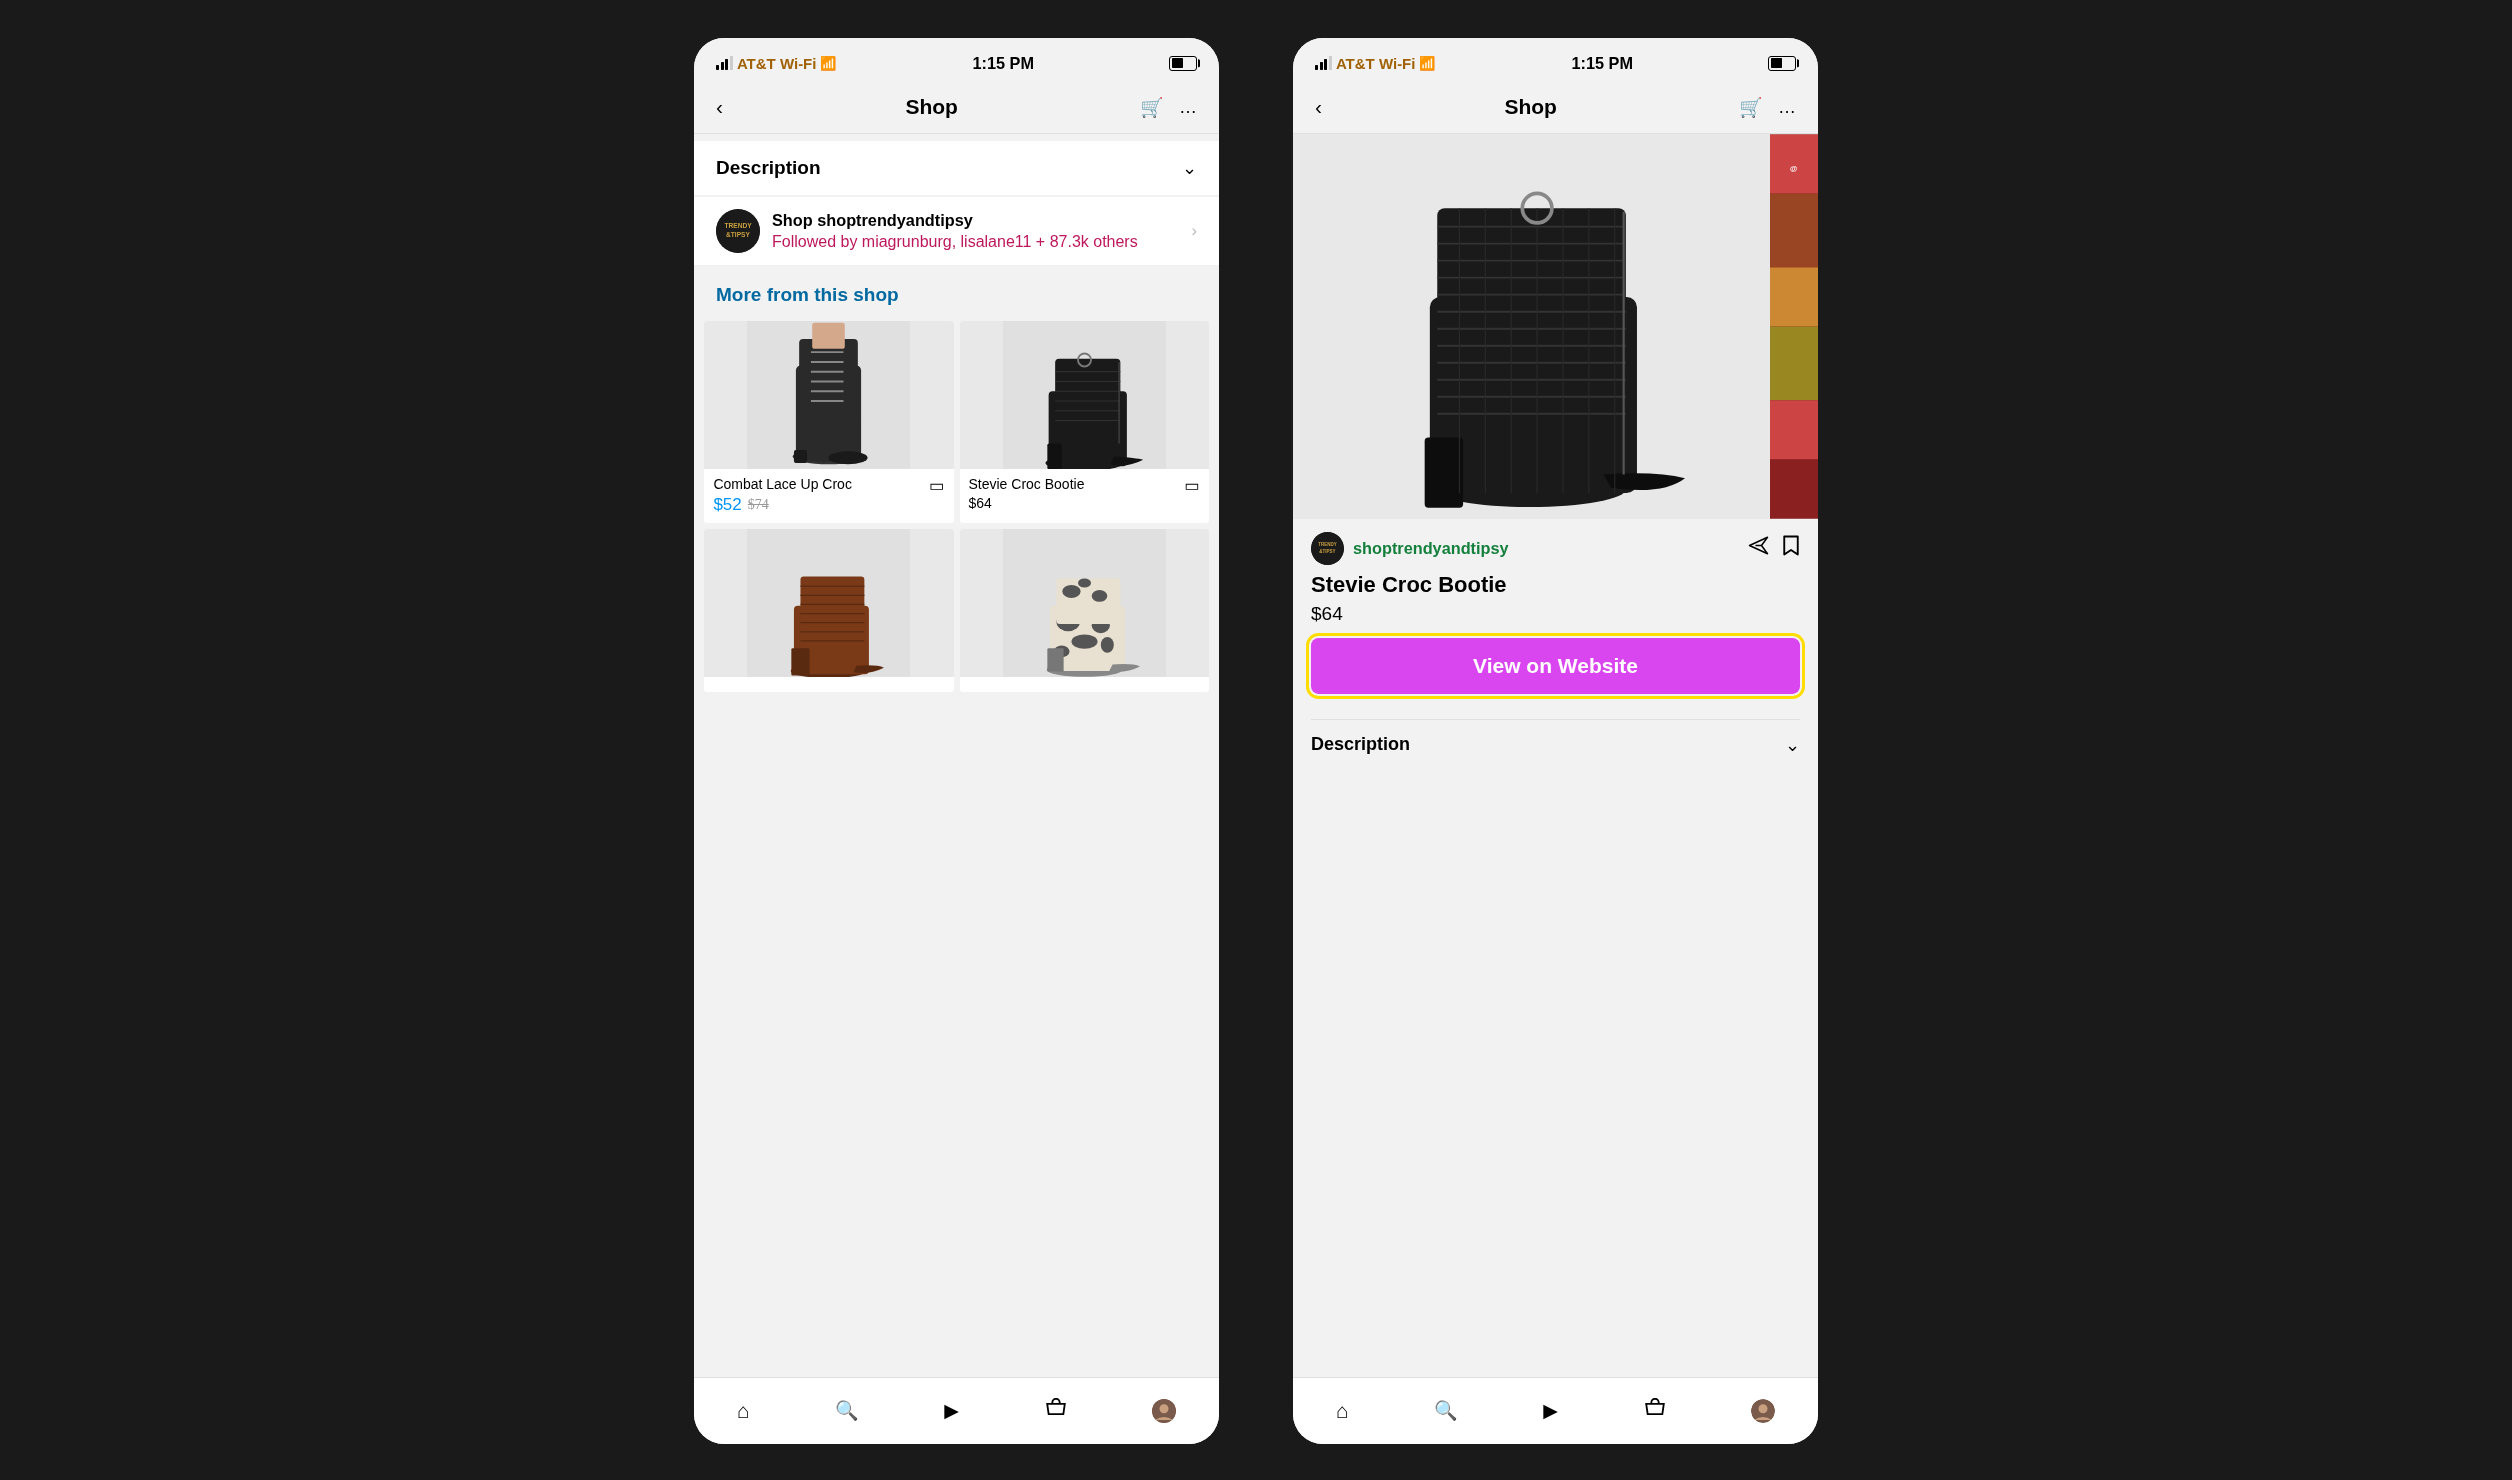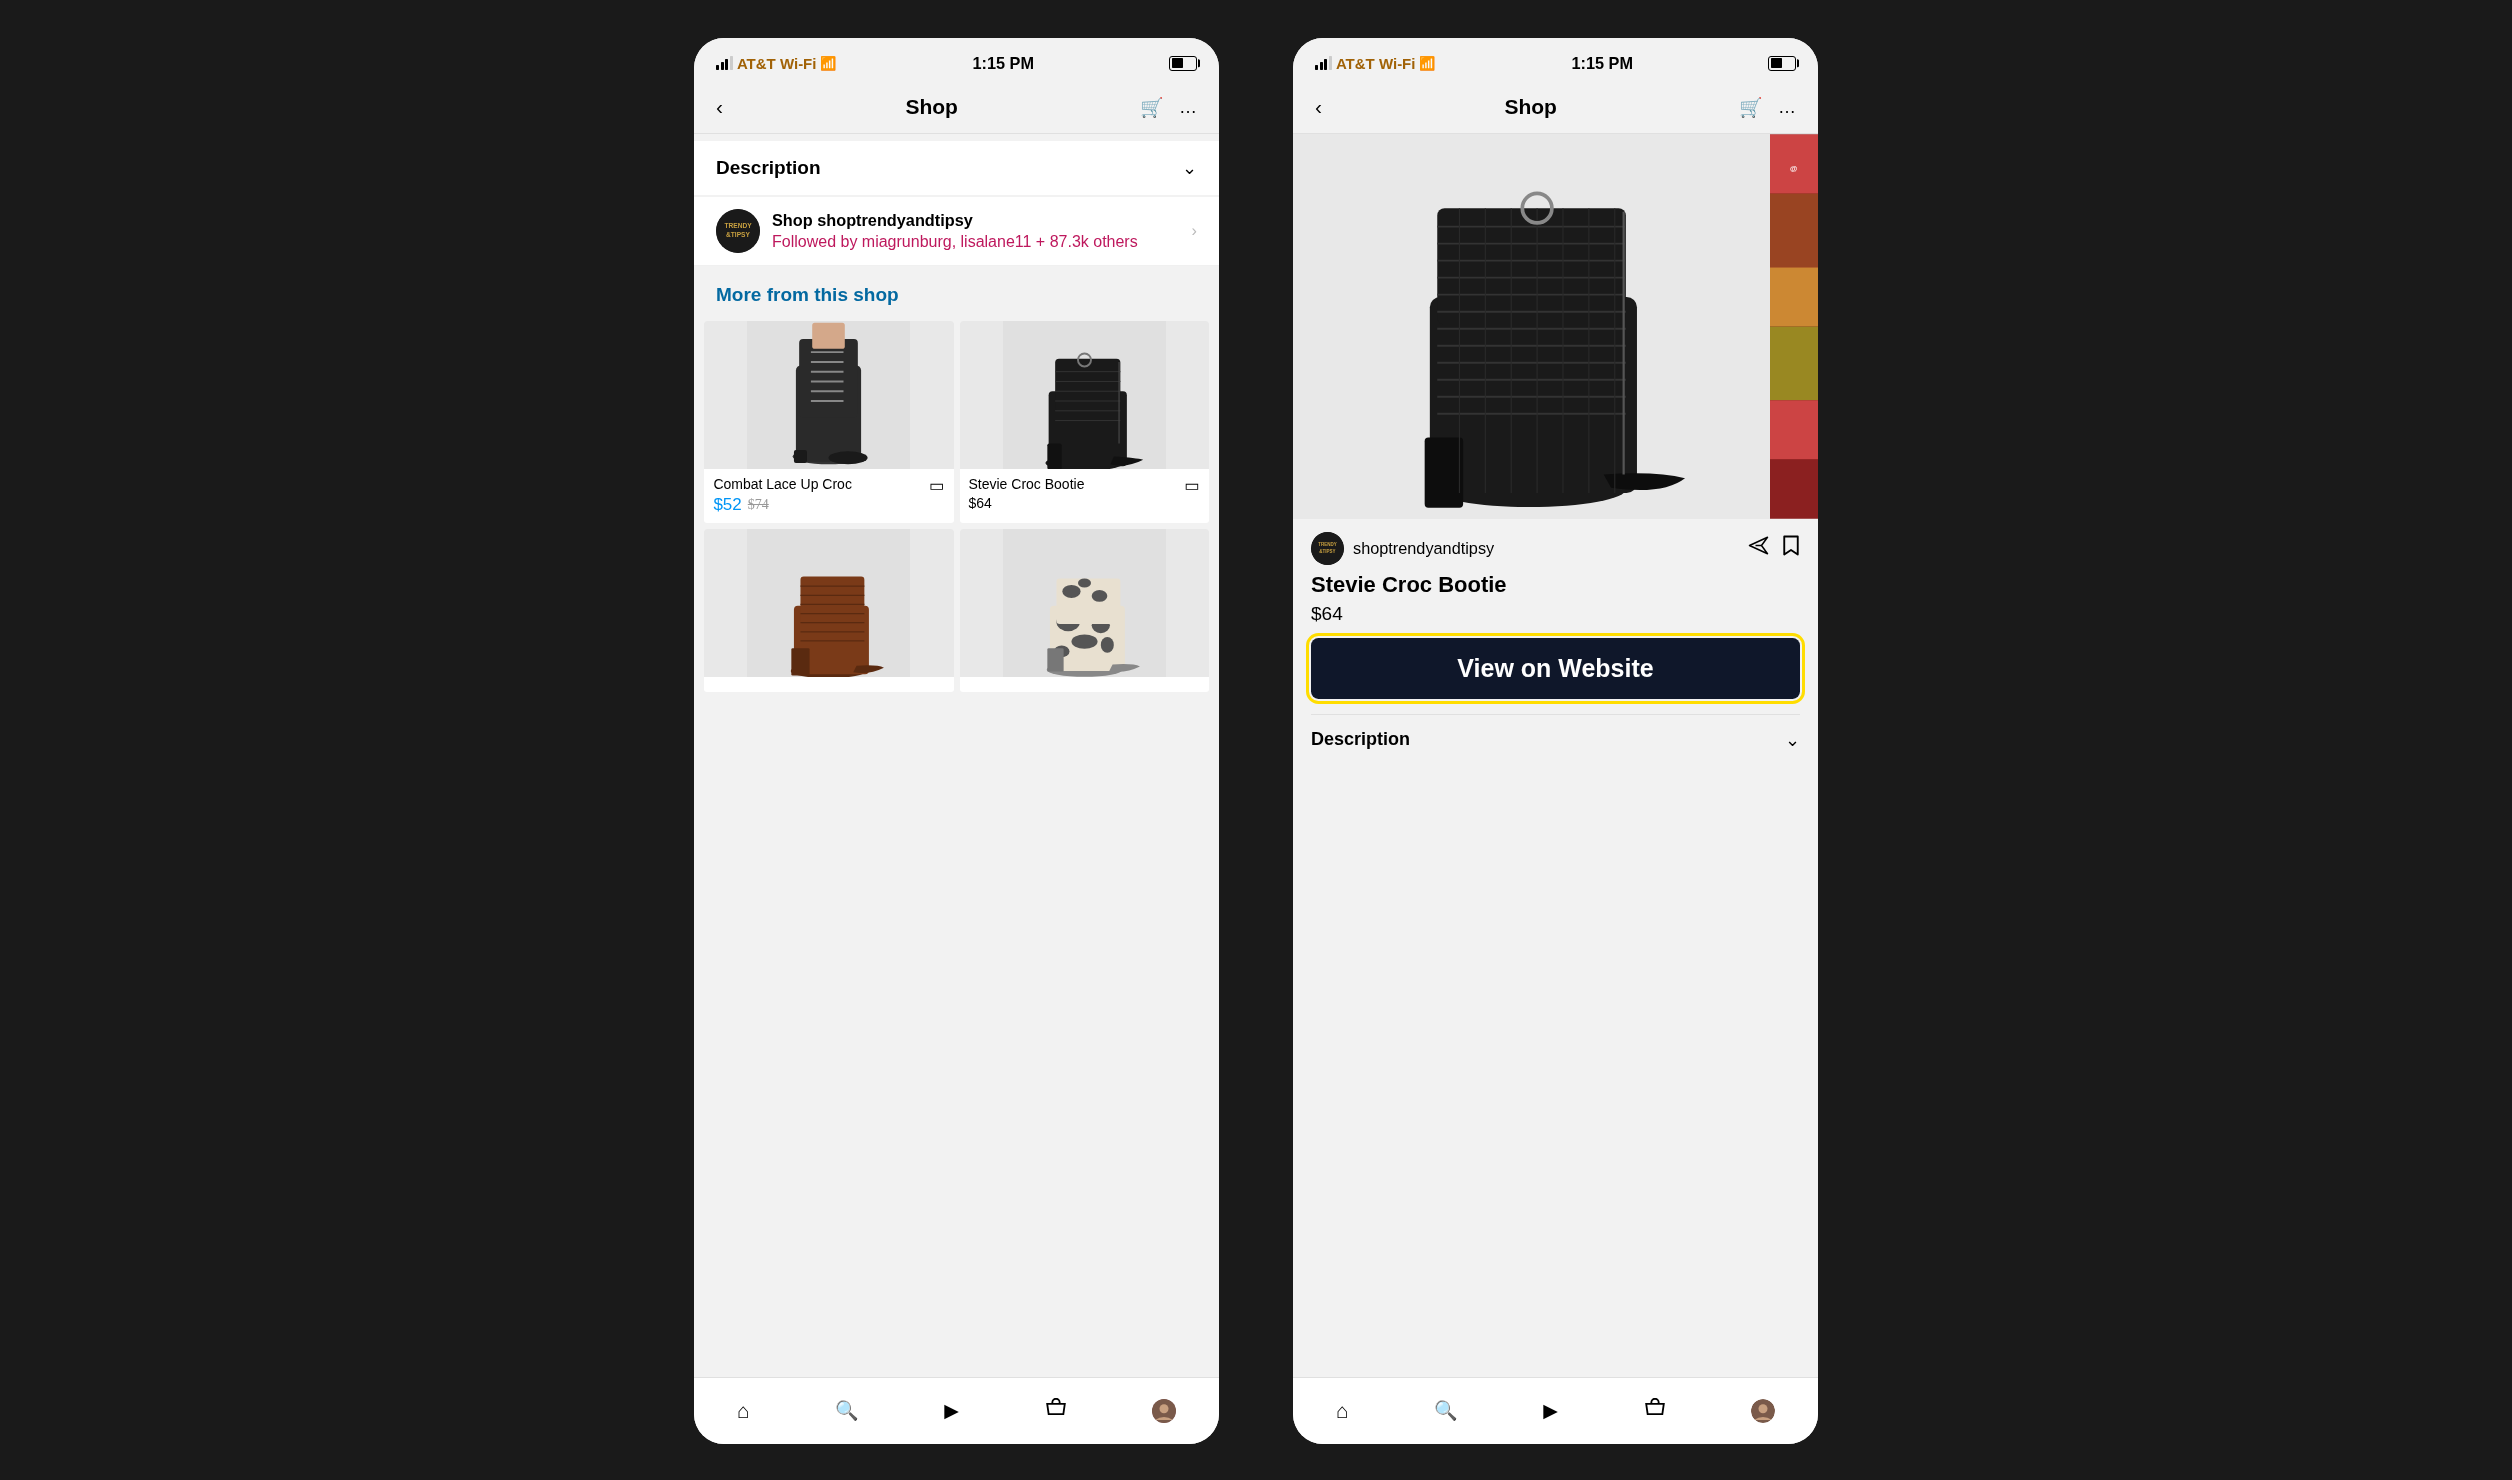--- a/index.html
+++ b/index.html
@@ -476,21 +476,21 @@
     <div style="background:#f2f2f2; padding:13.3px 18px 7.4px 18px; flex:1; overflow:hidden; display:flex; flex-direction:column;">
 
       <div style="display:flex; align-items:center; gap:9px; margin-bottom:7.4px;">
         <div style="width:33px; height:33px; border-radius:50%; background:#1a1a1a; flex-shrink:0; overflow:hidden;">
           <svg viewBox="0 0 44 44" width="33" height="33">
             <circle cx="22" cy="22" r="22" fill="#1a1a1a"></circle>
             <text x="22" y="19" text-anchor="middle" font-size="6" fill="#c8a040" font-weight="bold">TRENDY</text>
             <text x="22" y="28" text-anchor="middle" font-size="6" fill="#c8a040" font-weight="bold">&amp;TIPSY</text>
           </svg>
         </div>
-        <span style="flex:1; font-size:16.3px; font-weight:400; color:#000000;">shoptrendyandtipsy</span>
+        <span style="flex:1; font-size:16.3px; font-weight:700; color:#15803d;">shoptrendyandtipsy</span>
         <div style="display:flex; gap:13.3px; align-items:center;">
 
           <span style="font-size:18px; color:#000;">
             <svg width="21" height="21" viewBox="0 0 28 28">
               <path d="M2 14 L26 3 L18 14 L26 25 Z" fill="none" stroke="#000" stroke-width="2" stroke-linejoin="round"></path>
               <line x1="18" y1="14" x2="10" y2="14" stroke="#000" stroke-width="2"></line>
             </svg>
           </span>
 
           <span style="font-size:18px; color:#000;">
@@ -498,21 +498,21 @@
               <path d="M3 2 L21 2 L21 26 L12 20 L3 26 Z" fill="none" stroke="#000" stroke-width="2.5" stroke-linejoin="round"></path>
             </svg>
           </span>
         </div>
       </div>
 
       <div style="font-size:22px; font-weight:700; color:#000; margin-bottom:4.4px;">Stevie Croc Bootie</div>
 
       <div style="font-size:19px; color:#000; margin-bottom:13.3px;">$64</div>
 
-      <button style="background:#0f172a; color:white; border:none; border-radius:7.4px; width:100%; padding:16.3px; font-size:25px; font-weight:600; text-align:center; cursor:pointer; outline:3px solid #ffdd00; outline-offset:2.2px; margin-bottom:15px;">View on Website</button>
+      <button style="background:#d946ef; color:white; border:none; border-radius:7.4px; width:100%; padding:16.3px; font-size:21px; font-weight:600; text-align:center; cursor:pointer; outline:3px solid #ffdd00; outline-offset:2.2px; margin-bottom:25px;">View on Website</button>
 
       <div style="display:flex; justify-content:space-between; align-items:center; padding:13.3px 0; border-top:0.7px solid #e0e0e0;">
         <span style="font-size:18px; font-weight:600; color:#000;">Description</span>
         <span style="font-size:18px; color:#000;">⌄</span>
       </div>
 
     </div>
 
     <div class="bottom-nav">
       <div style="font-size:21px;">⌂</div>

